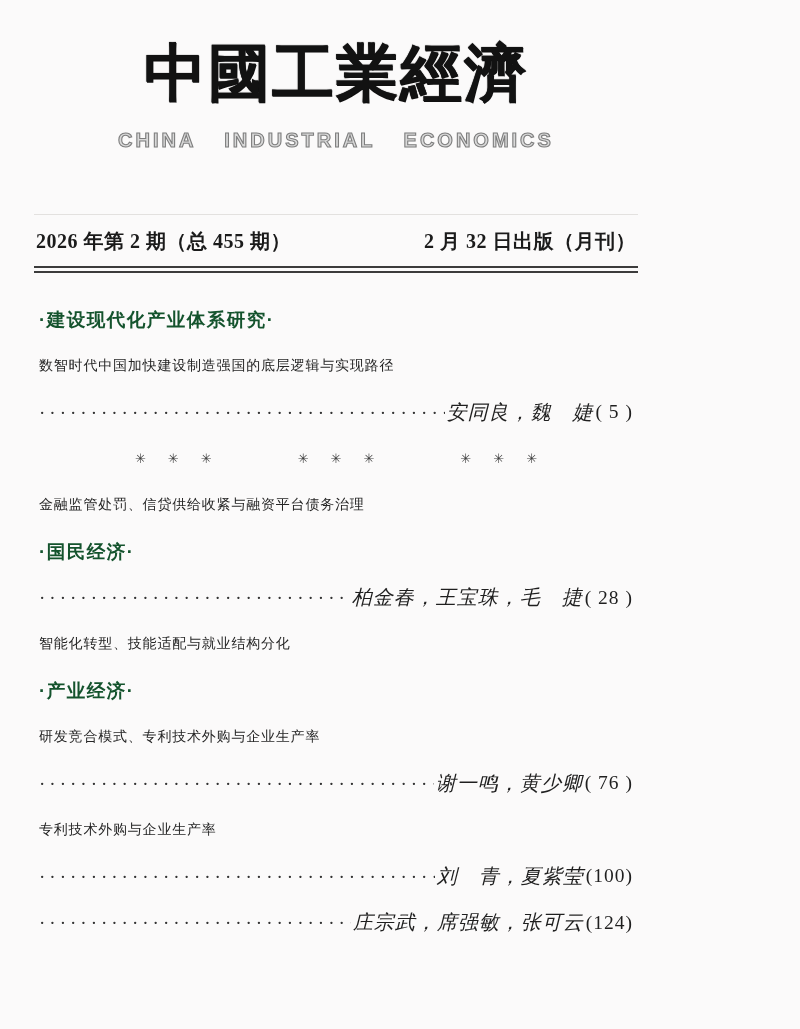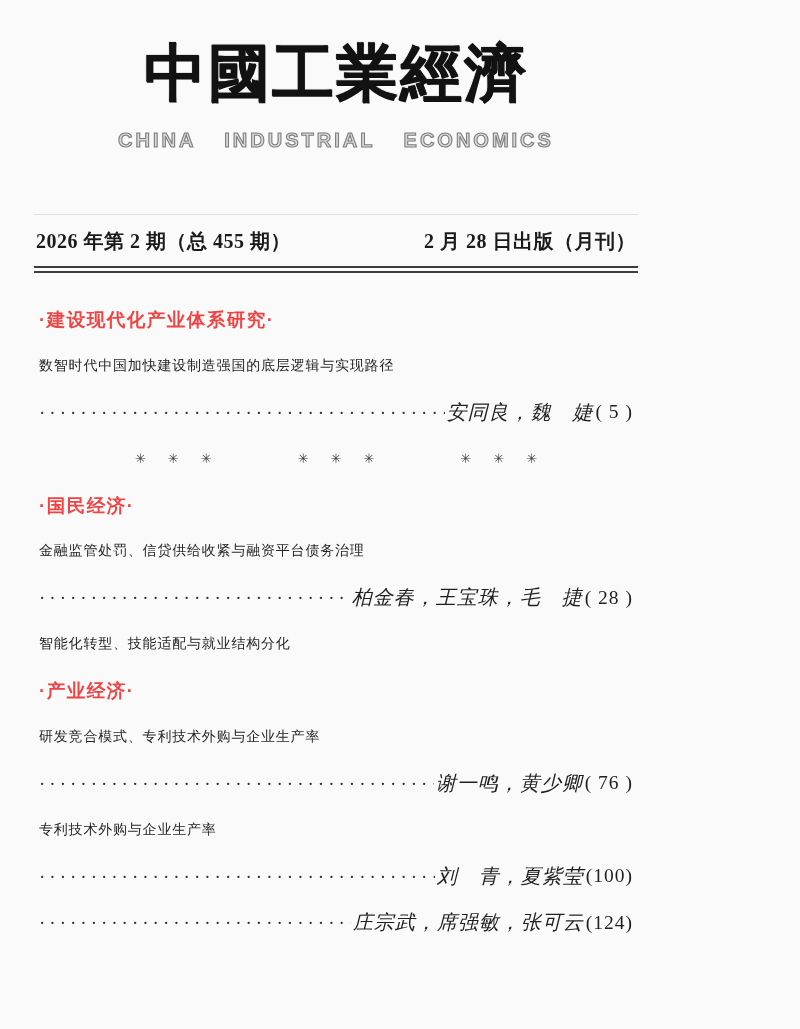--- a/index.html
+++ b/index.html
@@ -58,21 +58,21 @@
 
   
   .toc { width: 594px; margin: 23px auto 0; }
   .row { height: 46.4px; display: flex; align-items: center; }
 
   .section-label {
     font-family: "Liberation Sans", "DejaVu Sans", sans-serif;
     font-weight: bold;
     font-size: 18.5px;
     letter-spacing: 1.5px;
-    color: #ef4444;
+    color: #14532d;
     white-space: nowrap;
   }
   .article-title {
     font-size: 14px;
     letter-spacing: 0.8px;
     color: #262626;
     white-space: nowrap;
   }
   .authors-row { justify-content: flex-end; }
   .dots {
@@ -118,21 +118,21 @@
 
 <div class="page">
 
   <header class="masthead">
     <div class="title-cn">中國工業經濟</div>
     <div class="title-en">CHINA INDUSTRIAL ECONOMICS</div>
   </header>
 
   <div class="issue-bar">
     <span class="issue-left">2026 年第 2 期（总 455 期）</span>
-    <span class="issue-right">2 月 28 日出版（月刊）</span>
+    <span class="issue-right">2 月 32 日出版（月刊）</span>
   </div>
 
   <div class="double-rule"></div>
 
   <main class="toc" id="toc">
       <div class="row section-row">
         <span class="section-label">·建设现代化产业体系研究·</span>
       </div>
       <div class="row title-row">
         <span class="article-title">数智时代中国加快建设制造强国的底层逻辑与实现路径</span>
@@ -152,26 +152,26 @@
           <span class="star">✳</span>
           <span class="star">✳</span>
           <span class="star">✳</span>
         </span>
         <span class="star-group">
           <span class="star">✳</span>
           <span class="star">✳</span>
           <span class="star">✳</span>
         </span>
       </div>
+      <div class="row title-row">
+        <span class="article-title">金融监管处罚、信贷供给收紧与融资平台债务治理</span>
+      </div>
       <div class="row section-row">
         <span class="section-label">·国民经济·</span>
       </div>
-      <div class="row title-row">
-        <span class="article-title">金融监管处罚、信贷供给收紧与融资平台债务治理</span>
-      </div>
       <div class="row authors-row">
         <span class="dots"></span>
         <span class="authors">柏金春，王宝珠，毛　捷</span>
         <span class="page-no">( 28 )</span>
       </div>
       <div class="row title-row">
         <span class="article-title">智能化转型、技能适配与就业结构分化</span>
       </div>
       <div class="row section-row">
         <span class="section-label">·产业经济·</span>

